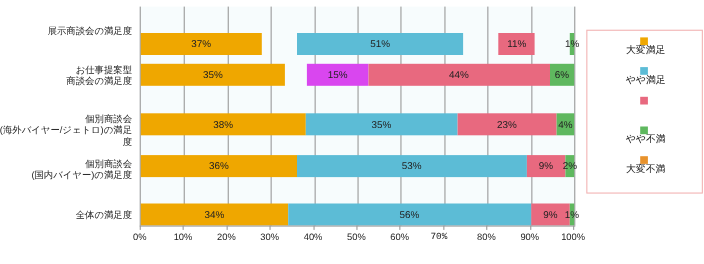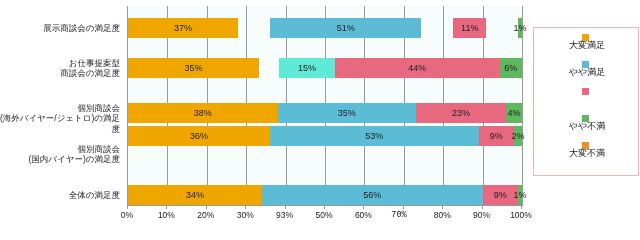--- a/index.html
+++ b/index.html
@@ -194,39 +194,39 @@
         <div class="gridline" style="left: 78.8px;"></div>
         <div class="gridline" style="left: 118.2px;"></div>
         <div class="gridline" style="left: 157.6px;"></div>
         <div class="gridline" style="left: 197px;"></div>
         <div class="gridline" style="left: 236.4px;"></div>
         <div class="gridline" style="left: 275.8px;"></div>
         <div class="gridline" style="left: 315.2px;"></div>
         <div class="gridline" style="left: 354.6px;"></div>
       </div>
     <div class="rows">
-        <div class="row" style="top: 12px; gap: 32px;">
+        <div class="row" style="top: 24px; gap: 32px;">
           <div class="seg" title="大変満足" style="width: 145.78px; background: rgb(239, 167, 0);">
             <span class="seg-label">37%</span>
           </div>
           <div class="seg" title="やや満足" style="width: 200.94px; background: rgb(92, 188, 214);">
             <span class="seg-label">51%</span>
           </div>
           <div class="seg" title="どちらともいえない" style="width: 43.34px; background: rgb(232, 105, 127);">
             <span class="seg-label">11%</span>
           </div>
           <div class="seg" title="やや不満" style="width: 3.94px; background: rgb(95, 184, 95);">
             <span class="seg-label">1%</span>
           </div>
         </div>
         <div class="row" style="top: 52px;">
           <div class="seg" title="大変満足" style="width: 137.9px; background: rgb(239, 167, 0);">
             <span class="seg-label">35%</span>
           </div>
-          <div class="seg" title="やや満足" style="width: 59.1px; background: #5eead4; margin-left: 20px;">
+          <div class="seg" title="やや満足" style="width: 59.1px; background: #d946ef; margin-left: 20px;">
             <span class="seg-label">15%</span>
           </div>
           <div class="seg" title="どちらともいえない" style="width: 173.36px; background: rgb(232, 105, 127);">
             <span class="seg-label">44%</span>
           </div>
           <div class="seg" title="やや不満" style="width: 23.64px; background: rgb(95, 184, 95);">
             <span class="seg-label">6%</span>
           </div>
         </div>
         <div class="row" style="top: 97px;">
@@ -236,21 +236,21 @@
           <div class="seg" title="やや満足" style="width: 137.9px; background: rgb(92, 188, 214);">
             <span class="seg-label">35%</span>
           </div>
           <div class="seg" title="どちらともいえない" style="width: 90.62px; background: rgb(232, 105, 127);">
             <span class="seg-label">23%</span>
           </div>
           <div class="seg" title="やや不満" style="width: 15.76px; background: rgb(95, 184, 95);">
             <span class="seg-label">4%</span>
           </div>
         </div>
-        <div class="row" style="top: 120px;">
+        <div class="row" style="top: 135px;">
           <div class="seg" title="大変満足" style="width: 141.84px; background: rgb(239, 167, 0);">
             <span class="seg-label">36%</span>
           </div>
           <div class="seg" title="やや満足" style="width: 208.82px; background: rgb(92, 188, 214);">
             <span class="seg-label">53%</span>
           </div>
           <div class="seg" title="どちらともいえない" style="width: 35.46px; background: rgb(232, 105, 127);">
             <span class="seg-label">9%</span>
           </div>
           <div class="seg" title="やや不満" style="width: 7.88px; background: rgb(95, 184, 95);">
@@ -286,21 +286,21 @@
       <div class="x-tick" style="left: 275.8px;"></div>
       <div class="x-tick" style="left: 315.2px;"></div>
       <div class="x-tick" style="left: 354.6px;"></div>
       <div class="x-tick" style="left: 394px;"></div>
     </div>
   <div class="x-tick-labels">
       <div class="x-tick-label" style="left: 0px;">0%</div>
       <div class="x-tick-label" style="left: 39.4px;">10%</div>
       <div class="x-tick-label" style="left: 78.8px;">20%</div>
       <div class="x-tick-label" style="left: 118.2px;">30%</div>
-      <div class="x-tick-label" style="left: 157.6px;">93%</div>
+      <div class="x-tick-label" style="left: 157.6px;">40%</div>
       <div class="x-tick-label" style="left: 197px;">50%</div>
       <div class="x-tick-label" style="left: 236.4px;">60%</div>
       <div class="x-tick-label" style="left: 272px; font-family: Liberation Mono, monospace;">70%</div>
       <div class="x-tick-label" style="left: 315.2px;">80%</div>
       <div class="x-tick-label" style="left: 354.6px;">90%</div>
       <div class="x-tick-label" style="left: 394px;">100%</div>
     </div>
 
   <div class="legend">
       <div class="legend-item">

